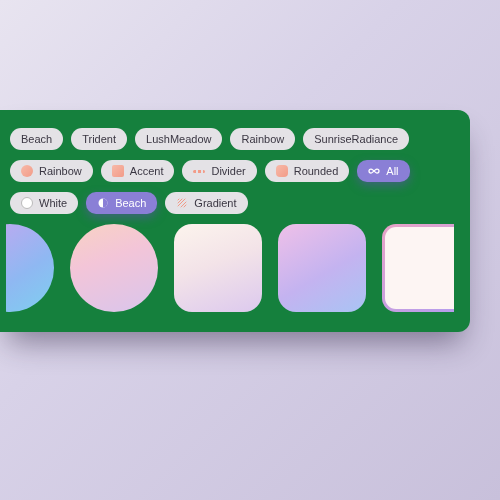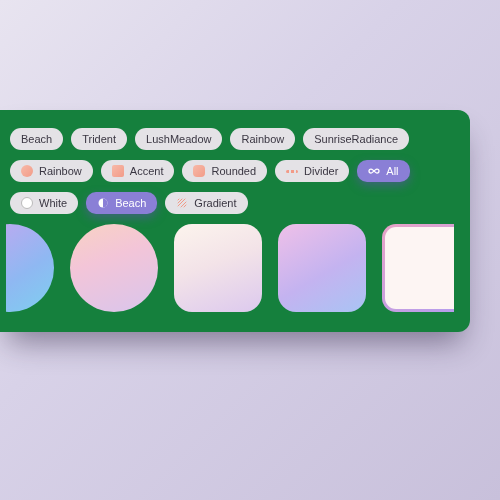--- a/index.html
+++ b/index.html
@@ -99,29 +99,29 @@
       <span>Rainbow</span>
     </span>
     <span class="chip">
       <span class="ico">
           <span class="sw-squared"></span>
         </span>
       <span>Accent</span>
     </span>
     <span class="chip">
       <span class="ico">
+          <span class="sw-divider"></span>
+        </span>
+      <span>Divider</span>
+    </span>
+    <span class="chip">
+      <span class="ico">
           <span class="sw-rounded"></span>
         </span>
       <span>Rounded</span>
-    </span>
-    <span class="chip">
-      <span class="ico">
-          <span class="sw-divider"></span>
-        </span>
-      <span>Divider</span>
     </span>
     <span class="chip active">
       <span class="ico">
           <svg viewBox="0 0 24 24" fill="none" stroke="#fff" stroke-width="2.5">
             <path d="M18 8c-2 0-3 1.5-6 4s-4 4-6 4a4 4 0 1 1 0-8c2 0 3 1.5 6 4s4 4 6 4a4 4 0 1 0 0-8z"></path>
           </svg>
         </span>
       <span>All</span>
     </span>
   </div>

